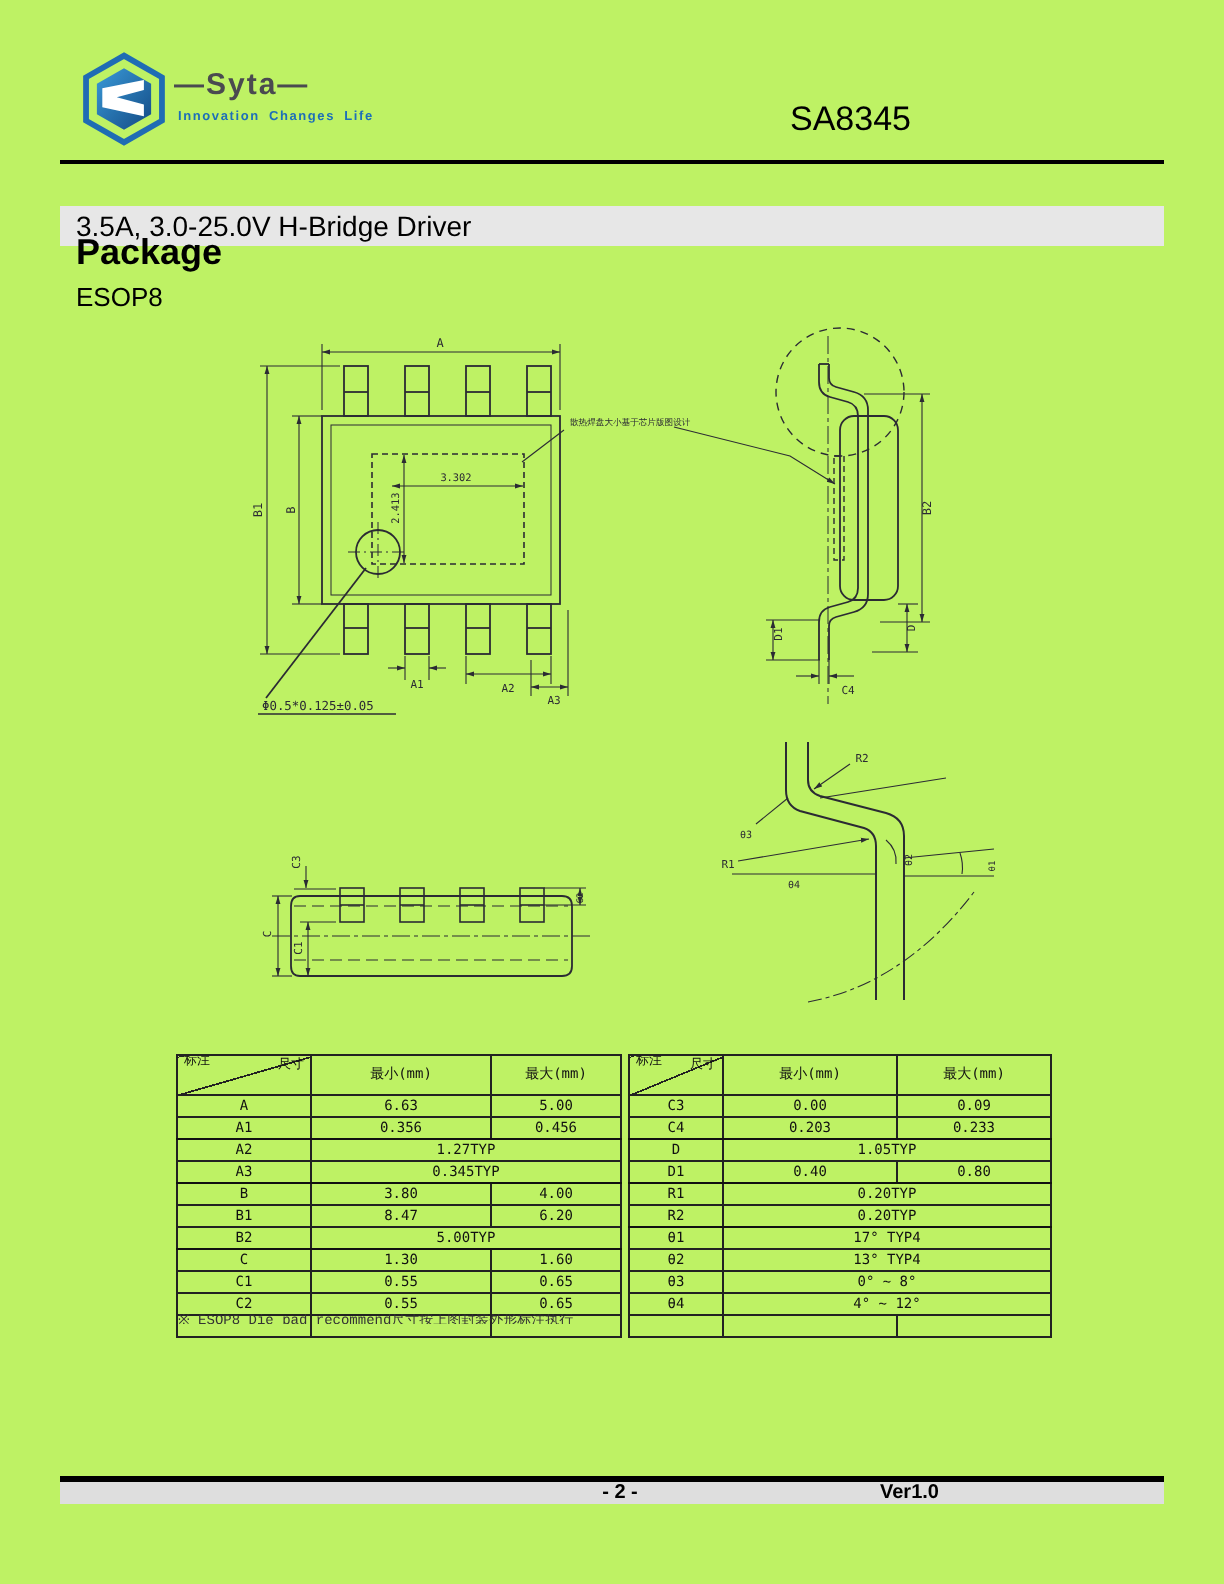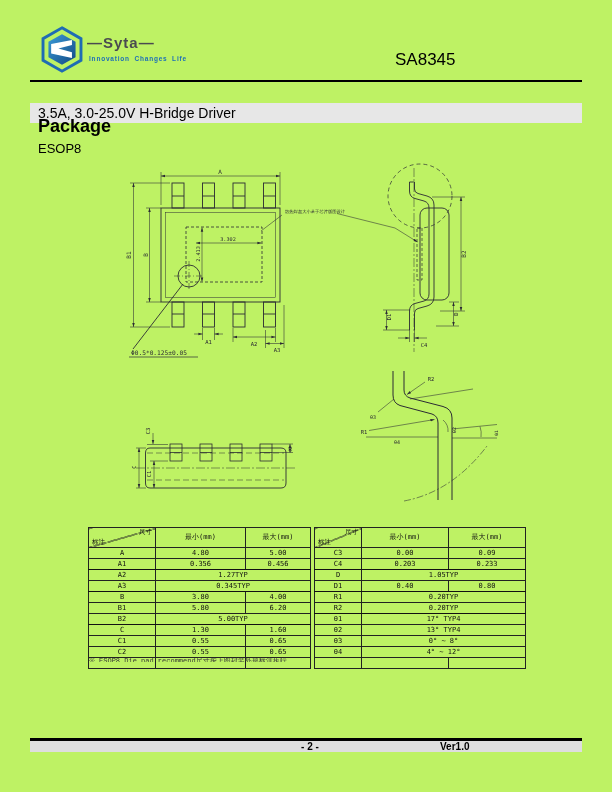--- a/index.html
+++ b/index.html
@@ -28,21 +28,21 @@
   .dimtable td{border:0.8px solid #222;padding:0;text-align:center;height:10px;
                line-height:10px;overflow:hidden;white-space:nowrap;}
   .dimtable tr.hd td{height:19px;line-height:19px;font-size:7px;}
   .dimtable tr.hv td{border-bottom:1.5px solid #111;}
   .dimtable tr.empty td{height:10px;}
   .lt{left:88px;width:222px;}
   .rt{left:314px;width:211px;}
   .corner{position:relative;
      background:linear-gradient(to bottom right,transparent 48.8%,#222 48.8%,#222 51.2%,transparent 51.2%);}
   .corner .tr{position:absolute;top:0px;right:3px;font-size:6.5px;line-height:9px;}
-  .corner .bl{position:absolute;bottom:0px;left:3px;font-size:6.5px;line-height:9px;}
+  .corner .bl{position:absolute;bottom:12px;left:3px;font-size:6.5px;line-height:9px;}
   .table-note{position:absolute;left:89px;top:657px;width:300px;height:5px;overflow:hidden;
               font-size:7px;line-height:8px;color:#333;font-family:Liberation Mono, monospace;}
   
   .footer-black{position:absolute;left:30px;top:738px;width:552px;height:2.5px;background:#000;}
   .footer-band{position:absolute;left:30px;top:741px;width:552px;height:11px;background:#dedede;}
   .footer-page{position:absolute;left:240px;top:0;width:80px;text-align:center;
                font-size:10px;font-weight:bold;line-height:11px;color:#000;}
   .footer-ver{position:absolute;left:410px;top:0;font-size:10px;font-weight:bold;
               line-height:11px;color:#000;}
   svg text{font-family:"DejaVu Sans Mono",monospace;fill:#2b2b33;}
@@ -260,21 +260,21 @@
         <tr class="hd">
       <td class="corner">
         <span class="tr">尺寸</span>
         <span class="bl">标注</span>
       </td>
       <td>最小(mm)</td>
       <td>最大(mm)</td>
     </tr>
     <tr>
           <td>A</td>
-          <td>4.80</td>
+          <td>6.63</td>
           <td>5.00</td>
         </tr>
     <tr class="hv">
           <td>A1</td>
           <td>0.356</td>
           <td>0.456</td>
         </tr>
     <tr>
           <td>A2</td>
           <td colspan="2">1.27TYP</td>
@@ -283,21 +283,21 @@
           <td>A3</td>
           <td colspan="2">0.345TYP</td>
         </tr>
     <tr>
           <td>B</td>
           <td>3.80</td>
           <td>4.00</td>
         </tr>
     <tr>
           <td>B1</td>
-          <td>5.80</td>
+          <td>8.47</td>
           <td>6.20</td>
         </tr>
     <tr class="hv">
           <td>B2</td>
           <td colspan="2">5.00TYP</td>
         </tr>
     <tr>
           <td>C</td>
           <td>1.30</td>
           <td>1.60</td>

